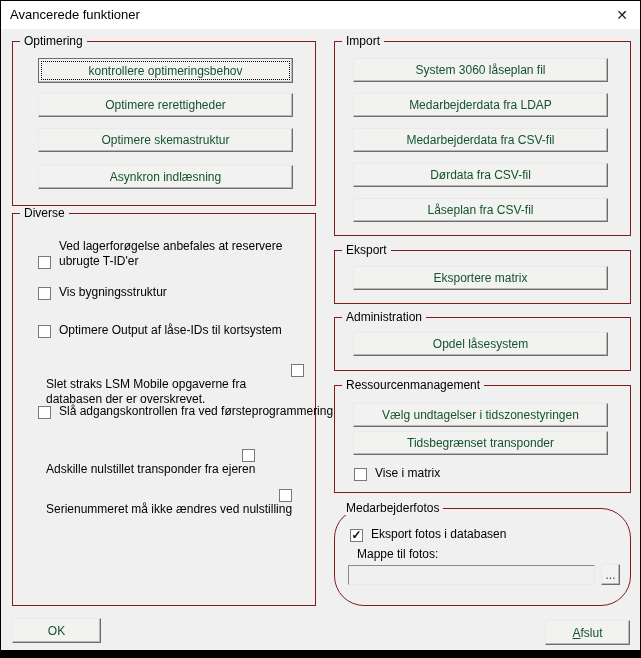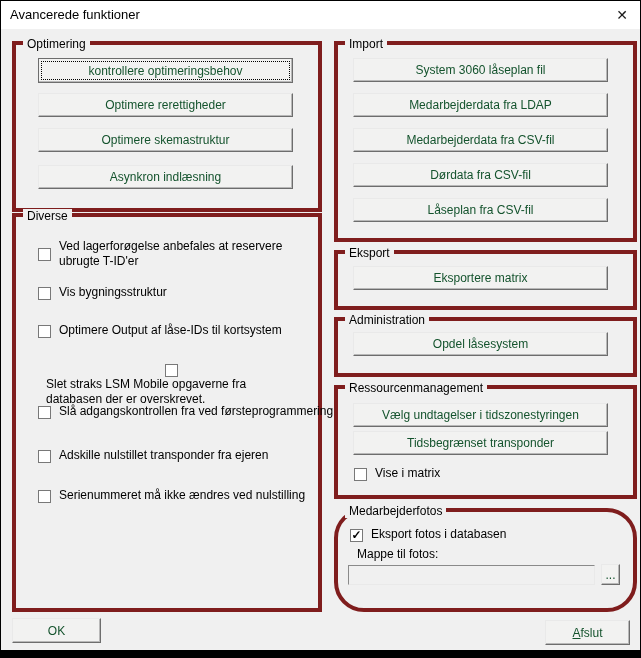--- a/index.html
+++ b/index.html
@@ -18,41 +18,41 @@
   .titlebar .title {
     position:absolute; left:9px; top:6px; font-size:13px; white-space:nowrap;
   }
   .close-btn {
     position:absolute; left:609px; top:4px; width:24px; height:20px;
     display:flex; align-items:center; justify-content:center;
     font-size:14px; color:#1a1a1a; background:transparent; border:none; padding:0;
     font-family:"Liberation Sans", sans-serif;
   }
   .group {
-    position:absolute; border:4px solid #7f1d1d; background:transparent;
+    position:absolute; border:1px solid #7f1d1d; background:transparent;
   }
   .group-label {
     position:absolute; top:-8px; left:7px; background:#f0f0f0; padding:0 4px;
     line-height:14px; white-space:nowrap;
   }
   .btn {
     position:absolute; box-sizing:border-box;
     background:#f2f2f1;
     border:1px solid; border-color:#e9e9e9 #6d6d6d #6d6d6d #e9e9e9;
     box-shadow: inset -1px -1px 0 #b8b8b8;
     display:flex; align-items:center; justify-content:center;
     font-family:"Liberation Sans", sans-serif; font-size:12px; color:#14532d;
     padding:0; white-space:nowrap; cursor:default;
   }
   .btn.default {
     border-color:#6d6d6d;
     outline:1px dotted #000; outline-offset:-4px;
   }
   .checkbox-row {
-    position:absolute; display:flex; align-items:center;
+    position:absolute; display:flex; align-items:flex-end;
   }
   .checkbox-box {
     box-sizing:border-box; width:13px; height:13px; flex:0 0 13px;
     background:#fff; border:1px solid #787878; margin-top:1px;
     display:flex; align-items:center; justify-content:center;
   }
   .checkbox-box .mark {
     font-size:12px; font-weight:bold; line-height:10px; margin-top:-1px;
   }
   .checkbox-label { margin-left:8px; line-height:15px; }
@@ -110,25 +110,25 @@
       <span class="checkbox-label">Optimere Output af låse-IDs til kortsystem</span>
     </div>
     <div class="checkbox-row" style="left:37px; top:362px; width:266px;flex-direction:column;">
       <span class="checkbox-box"></span>
       <span class="checkbox-label">Slet straks LSM Mobile opgaverne fra databasen der er overskrevet.</span>
     </div>
     <div class="checkbox-row nowrap" style="left:37px; top:403px;">
       <span class="checkbox-box"></span>
       <span class="checkbox-label">Slå adgangskontrollen fra ved førsteprogrammering</span>
     </div>
-    <div class="checkbox-row nowrap" style="left:37px; top:447px;">
+    <div class="checkbox-row nowrap" style="left:37px; top:447px;flex-direction:column;">
       <span class="checkbox-box"></span>
       <span class="checkbox-label">Adskille nulstillet transponder fra ejeren</span>
     </div>
-    <div class="checkbox-row nowrap" style="left:37px; top:487px;">
+    <div class="checkbox-row nowrap" style="left:37px; top:487px;flex-direction:column;">
       <span class="checkbox-box"></span>
       <span class="checkbox-label">Serienummeret må ikke ændres ved nulstilling</span>
     </div>
 
     <div class="group" style="left:333px; top:40px; width:295px; height:193px;">
       <span class="group-label">Import</span>
     </div>
     <button class="btn" style="left:352px; top:57px; width:255px; height:24px;">
         <span>System 3060 låseplan fil</span>
       </button>

